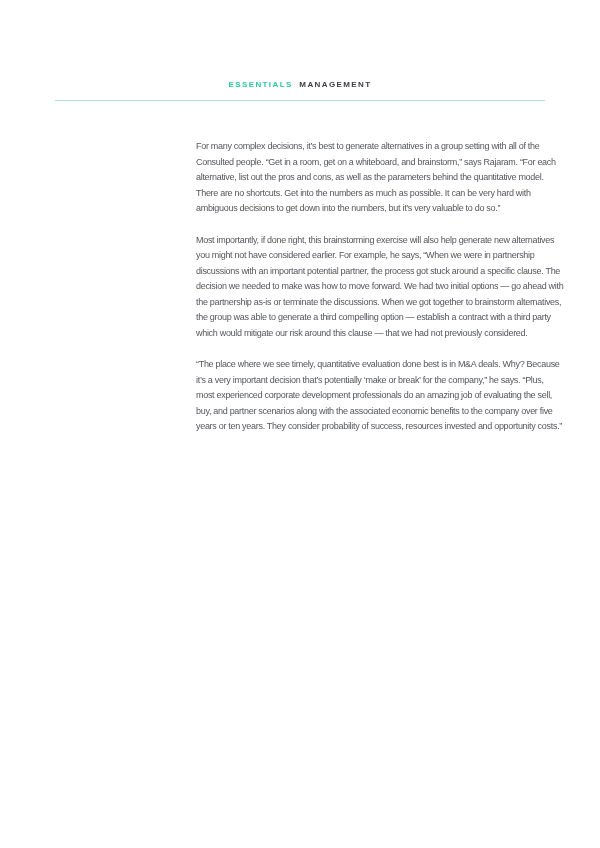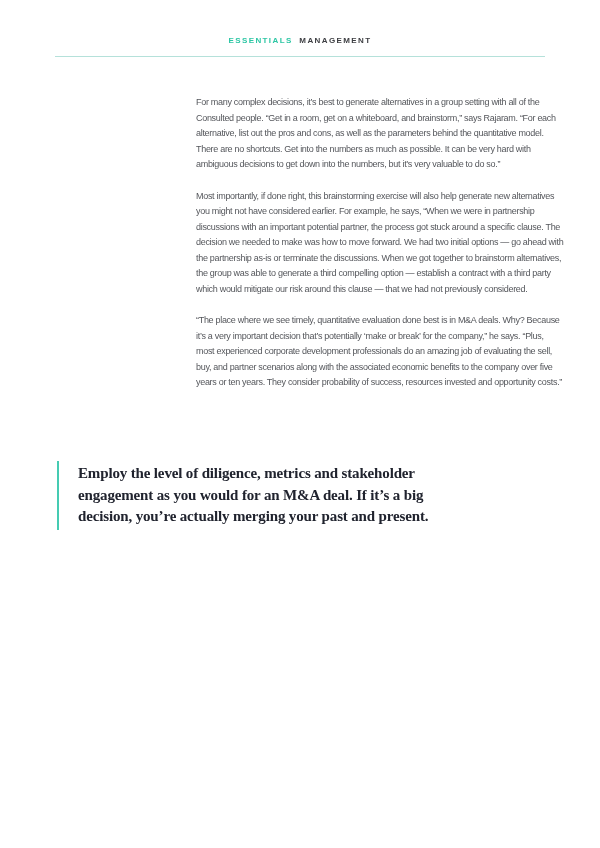--- a/index.html
+++ b/index.html
@@ -11,20 +11,21 @@
     --header-text:#3d3e42;
   }
   *{margin:0;padding:0;box-sizing:border-box;}
   html,body{background:#ffffff;}
   .page{
     position:relative;
     width:600px;height:619px;
     background:#ffffff;
     overflow:hidden;
     font-family:"Liberation Sans","DejaVu Sans",sans-serif;
+    margin-top:44px;
   }
   .page-header{
     position:absolute;top:36px;left:0;right:0;
     text-align:center;
     font-size:8px;font-weight:bold;
     letter-spacing:1.4px;
     text-transform:uppercase;
   }
   .brand{color:var(--accent);}
   .section{color:var(--header-text);margin-left:3px;}
@@ -79,23 +80,20 @@
   </header>
 
   <div class="header-rule"></div>
 
   <main class="body-copy">
     <p>For many complex decisions, it’s best to generate alternatives in a group setting with all of the Consulted people. “Get in a room, get on a whiteboard, and brainstorm,” says Rajaram. “For each alternative, list out the pros and cons, as well as the parameters behind the quantitative model. There are no shortcuts. Get into the numbers as much as possible. It can be very hard with ambiguous decisions to get down into the numbers, but it’s very valuable to do so.”</p>
     <p>Most importantly, if done right, this brainstorming exercise will also help generate new alternatives you might not have considered earlier. For example, he says, “When we were in partnership discussions with an important potential partner, the process got stuck around a specific clause. The decision we needed to make was how to move forward. We had two initial options — go ahead with the partnership as-is or terminate the discussions. When we got together to brainstorm alternatives, the group was able to generate a third compelling option — establish a contract with a third party which would mitigate our risk around this clause — that we had not previously considered.</p>
     <p>“The place where we see timely, quantitative evaluation done best is in M&amp;A deals. Why? Because it’s a very important decision that’s potentially ‘make or break’ for the company,” he says. “Plus, most experienced corporate development professionals do an amazing job of evaluating the sell, buy, and partner scenarios along with the associated economic benefits to the company over five years or ten years. They consider probability of success, resources invested and opportunity costs.”</p>
   </main>
 
-  <blockquote class="pull-quote">
-    <p>Employ the level of diligence, metrics and stakeholder engagement as you would for an M&amp;A deal. If it’s a big decision, you’re actually merging your past and present.</p>
-  </blockquote>
 
   <footer class="page-footer">
     <div class="rule left"></div>
     <span class="page-number">53</span>
     <div class="rule right"></div>
   </footer>
 
 </div>
 
 </body></html>

